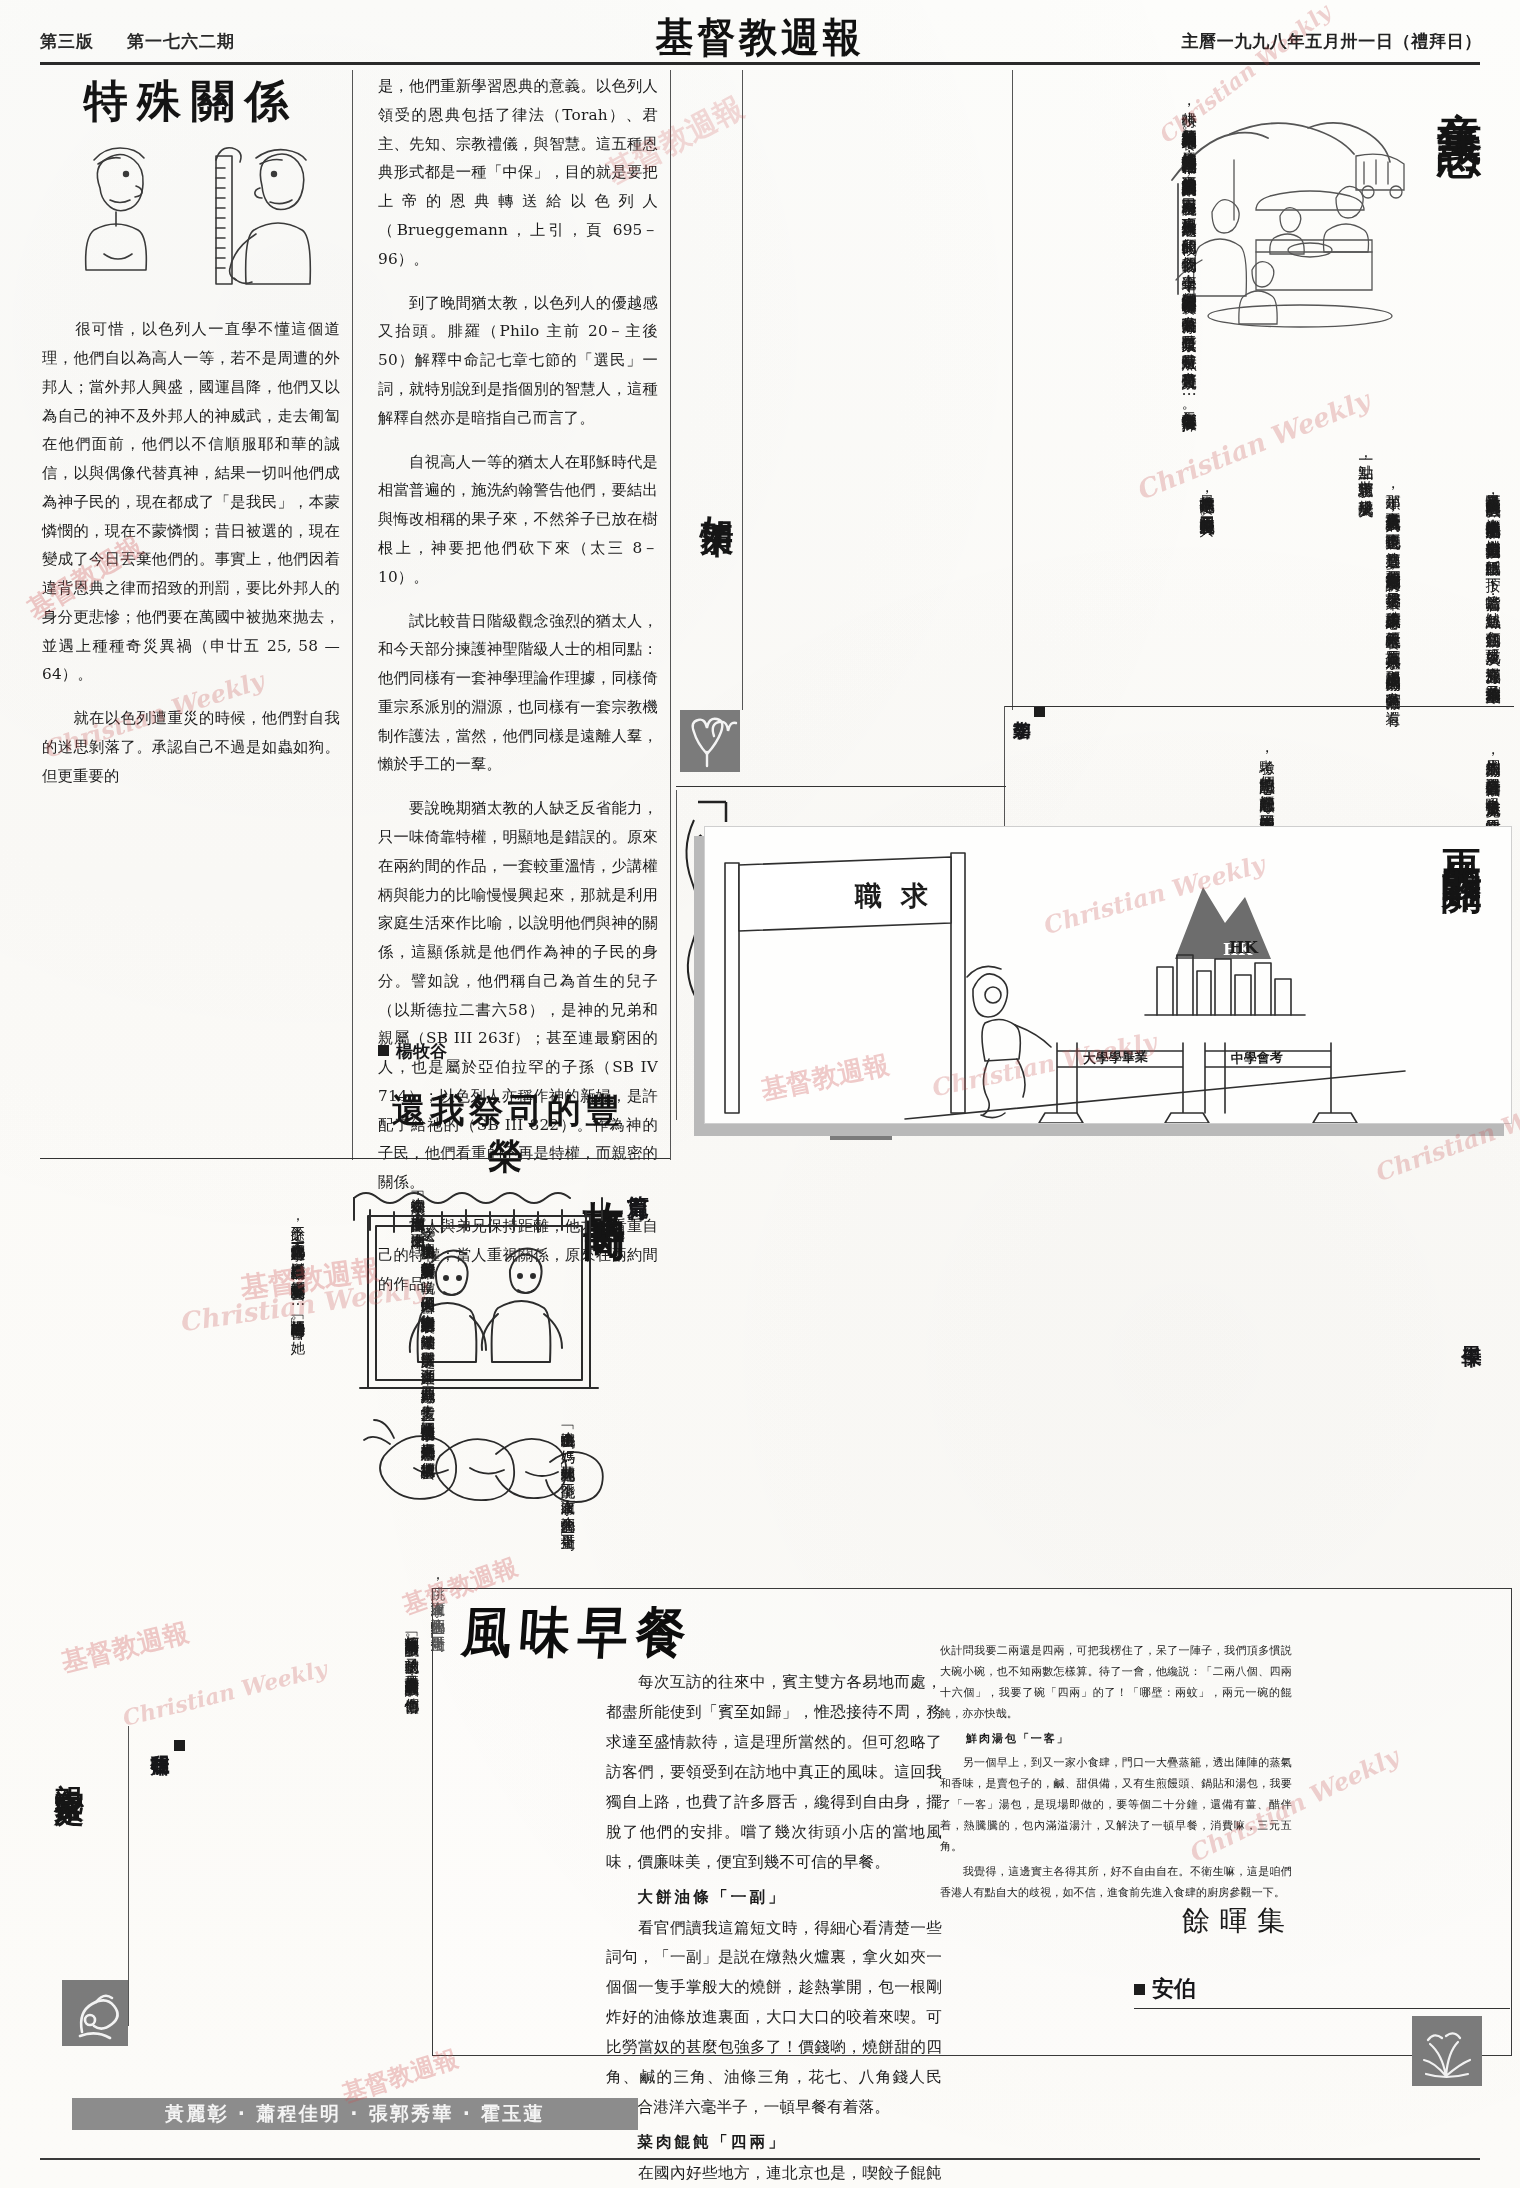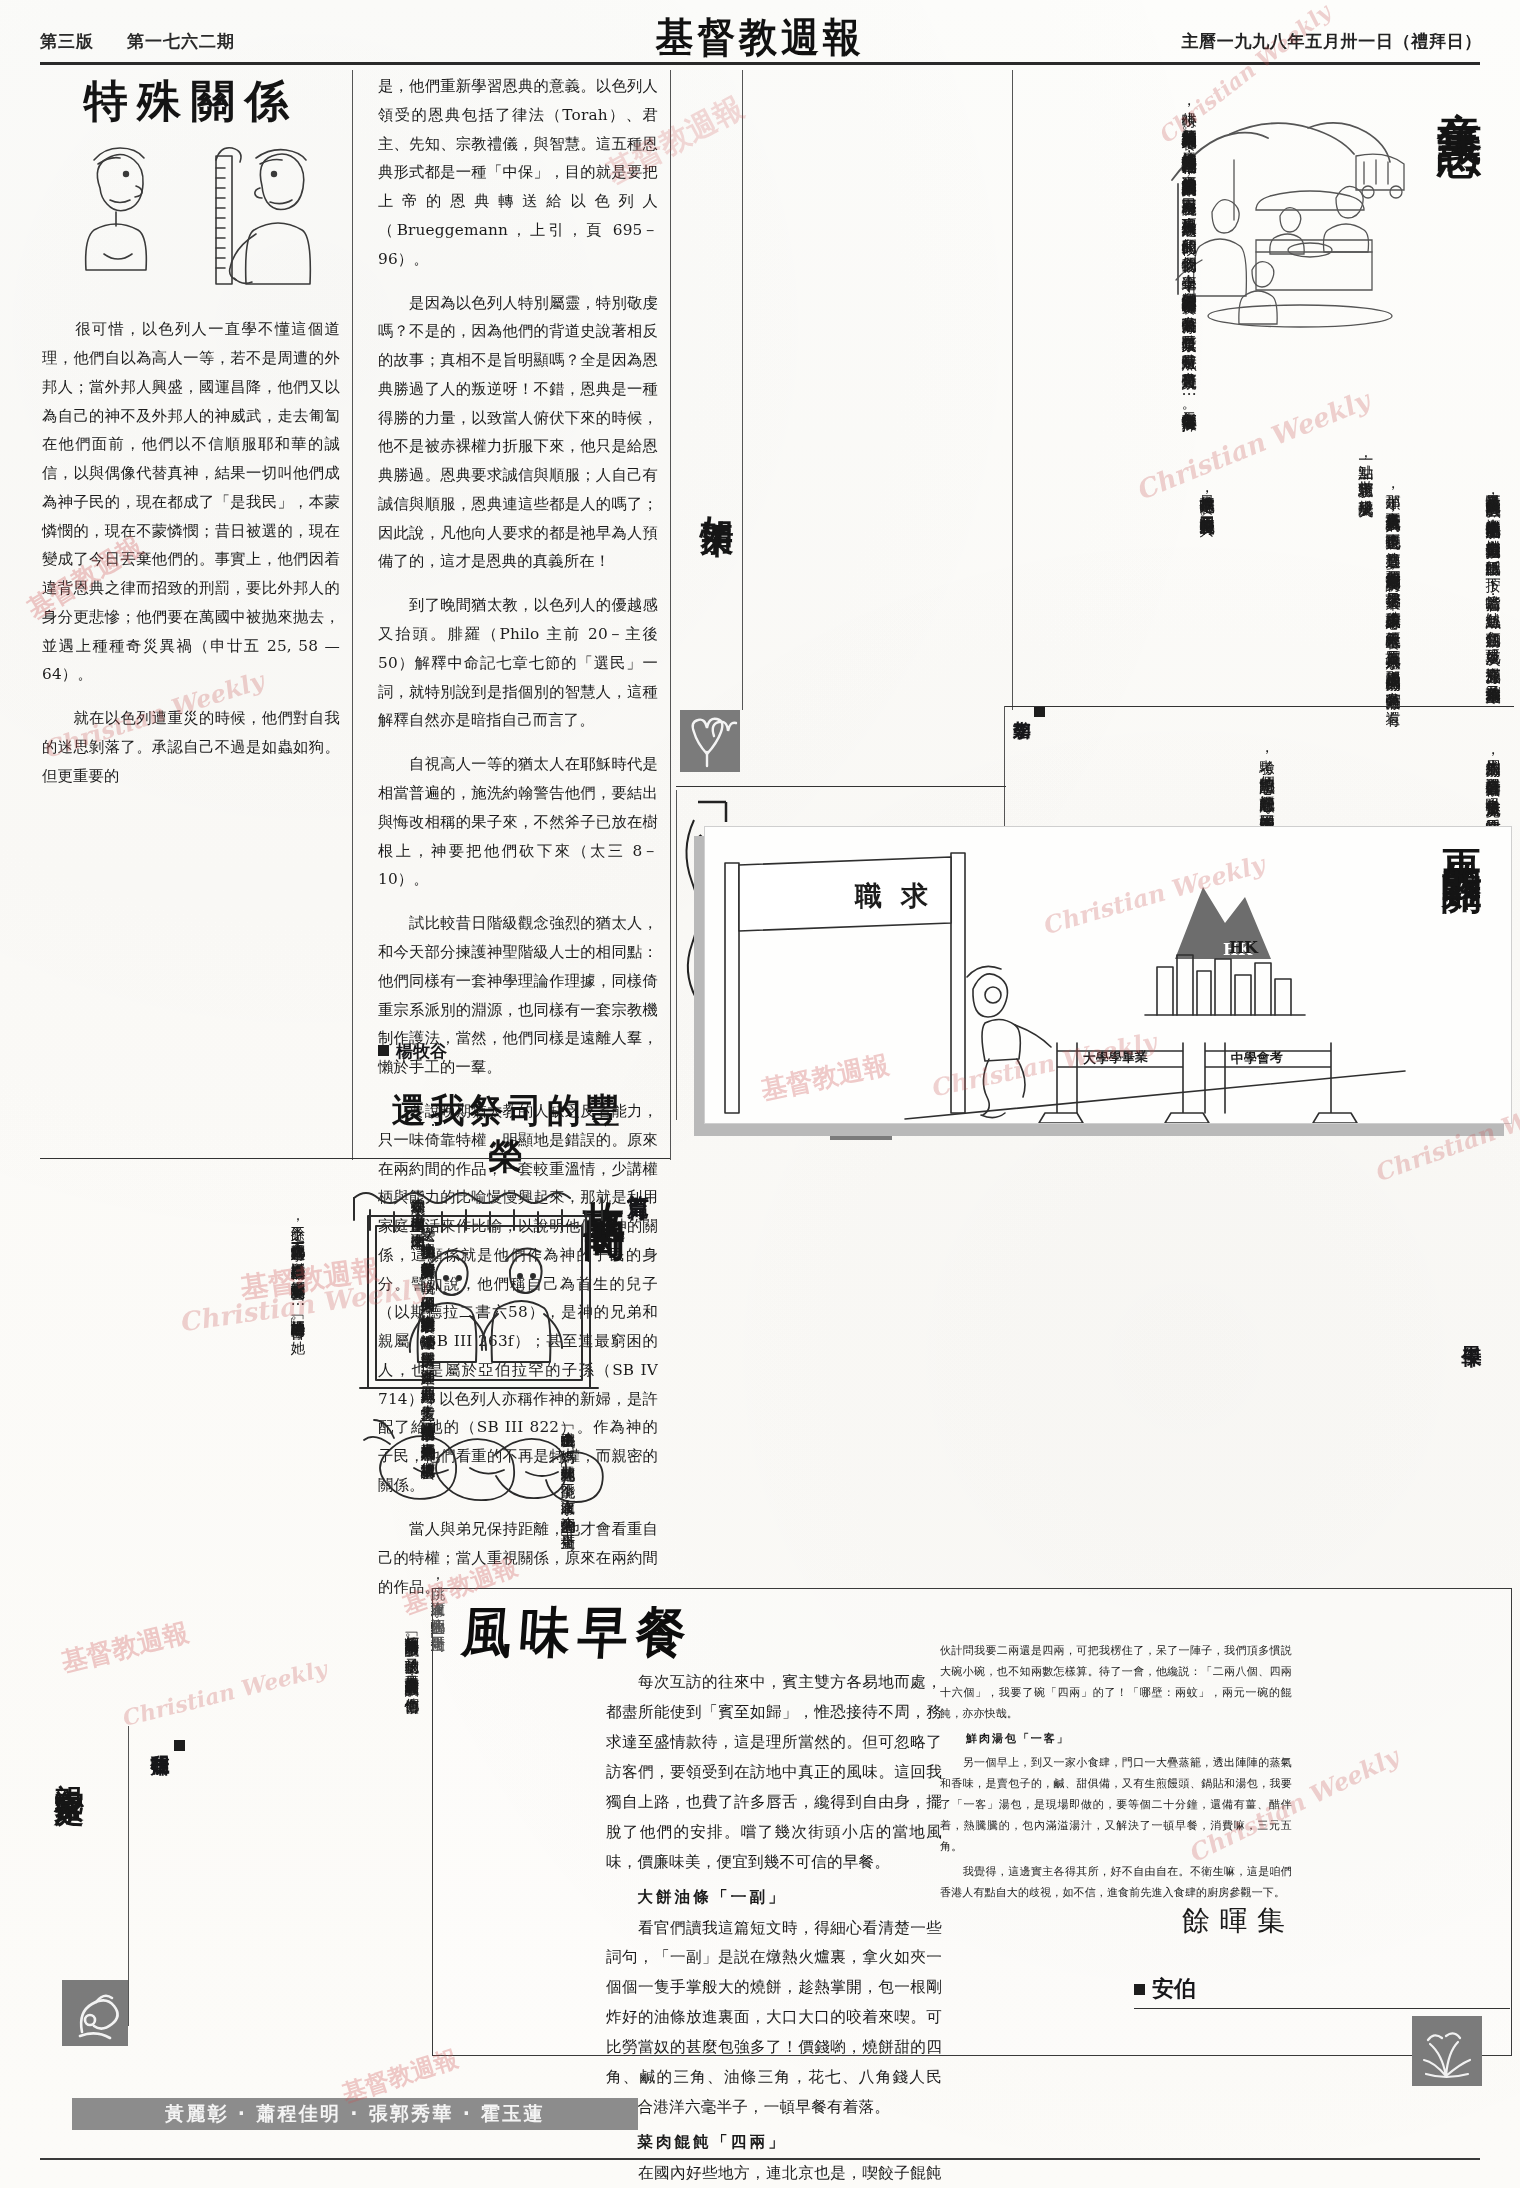--- a/index.html
+++ b/index.html
@@ -164,21 +164,20 @@
     </svg>
   </div>
 
   <div class="body-h" style="position:absolute;left:42px;top:300px;width:298px;">
     <p>　　很可惜，以色列人一直學不懂這個道理，他們自以為高人一等，若不是周遭的外邦人；當外邦人興盛，國運昌降，他們又以為自己的神不及外邦人的神威武，走去匍匐在他們面前，他們以不信順服耶和華的誠信，以與偶像代替真神，結果一切叫他們成為神子民的，現在都成了「是我民」，本蒙憐憫的，現在不蒙憐憫；昔日被選的，現在變成了今日丟棄他們的。事實上，他們因着違背恩典之律而招致的刑罰，要比外邦人的身分更悲慘；他們要在萬國中被抛來抛去，並遇上種種奇災異禍（申廿五 25, 58 — 64）。</p>
     <p>　　就在以色列遭重災的時候，他們對自我的迷思剝落了。承認自己不過是如蟲如狗。但更重要的</p>
   </div>
 
   <div class="body-h" style="position:absolute;left:378px;top:72px;width:280px;">
     <p style="margin-top:0">是，他們重新學習恩典的意義。以色列人領受的恩典包括了律法（Torah）、君主、先知、宗教禮儀，與智慧。這五種恩典形式都是一種「中保」，目的就是要把上帝的恩典轉送給以色列人（Brueggemann，上引，頁 695－96）。</p>
-    <p>　　是因為以色列人特別屬靈，特別敬虔嗎？不是的，因為他們的背道史說著相反的故事；真相不是旨明顯嗎？全是因為恩典勝過了人的叛逆呀！不錯，恩典是一種得勝的力量，以致當人俯伏下來的時候，他不是被赤裸權力折服下來，他只是給恩典勝過。恩典要求誠信與順服；人自己有誠信與順服，恩典連這些都是人的嗎了；因此說，凡他向人要求的都是祂早為人預備了的，這才是恩典的真義所在！</p>
     <p>　　到了晚間猶太教，以色列人的優越感又抬頭。腓羅（Philo 主前 20－主後 50）解釋中命記七章七節的「選民」一詞，就特別說到是指個別的智慧人，這種解釋自然亦是暗指自己而言了。</p>
     <p>　　自視高人一等的猶太人在耶穌時代是相當普遍的，施洗約翰警告他們，要結出與悔改相稱的果子來，不然斧子已放在樹根上，神要把他們砍下來（太三 8－10）。</p>
     <p>　　試比較昔日階級觀念強烈的猶太人，和今天部分揀護神聖階級人士的相同點：他們同樣有一套神學理論作理據，同樣倚重宗系派別的淵源，也同樣有一套宗教機制作護法，當然，他們同樣是遠離人羣，懶於手工的一羣。</p>
     <p>　　要說晚期猶太教的人缺乏反省能力，只一味倚靠特權，明顯地是錯誤的。原來在兩約間的作品，一套較重溫情，少講權柄與能力的比喻慢慢興起來，那就是利用家庭生活來作比喻，以說明他們與神的關係，這顯係就是他們作為神的子民的身分。譬如說，他們稱自己為首生的兒子（以斯德拉二書六58），是神的兄弟和親屬（SB III 263f）；甚至連最窮困的人，也是屬於亞伯拉罕的子孫（SB IV 714）；以色列人亦稱作神的新婦，是許配了給祂的（SB III 822）。作為神的子民，他們看重的不再是特權，而親密的關係。</p>
     <p>　　當人與弟兄保持距離，他才會看重自己的特權；當人重視關係，原來在兩約間的作品。</p>
   </div>
 
   <div class="byline" style="position:absolute;left:378px;top:1040px;font-size:17px;">
     <span class="sq"></span><span>楊牧谷</span>
   </div>

